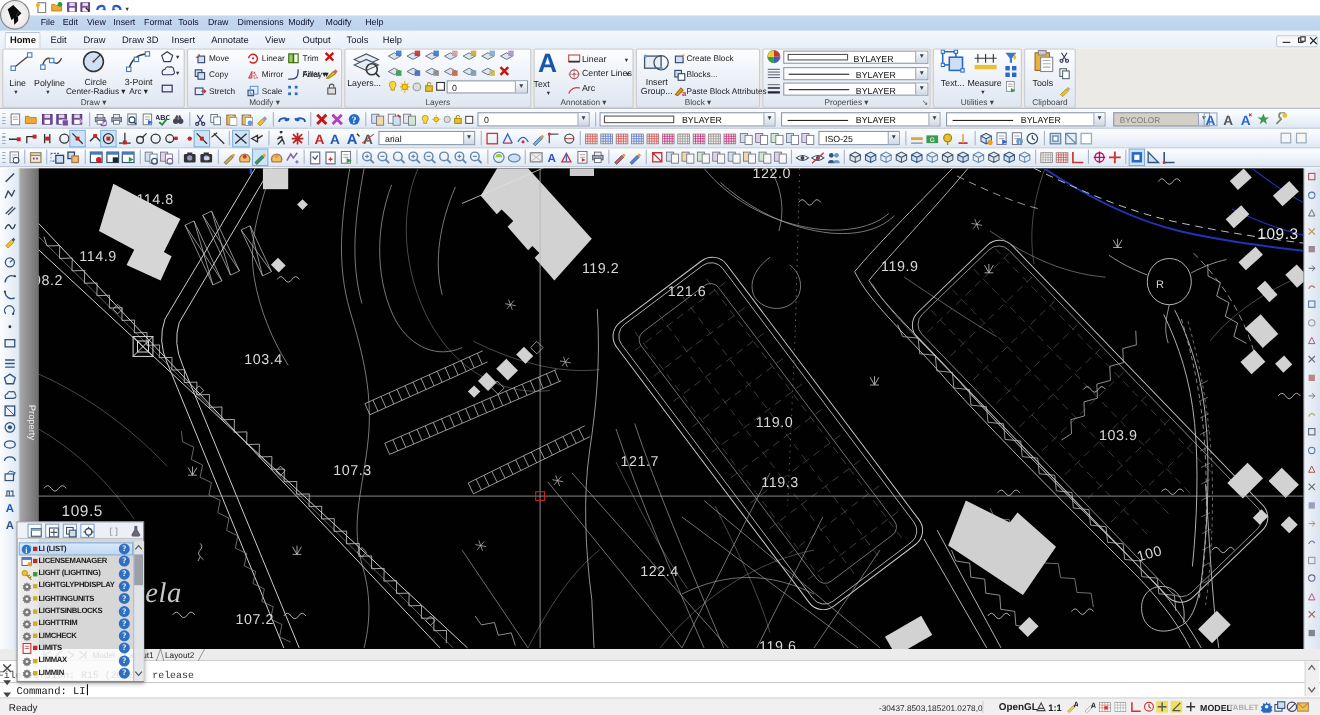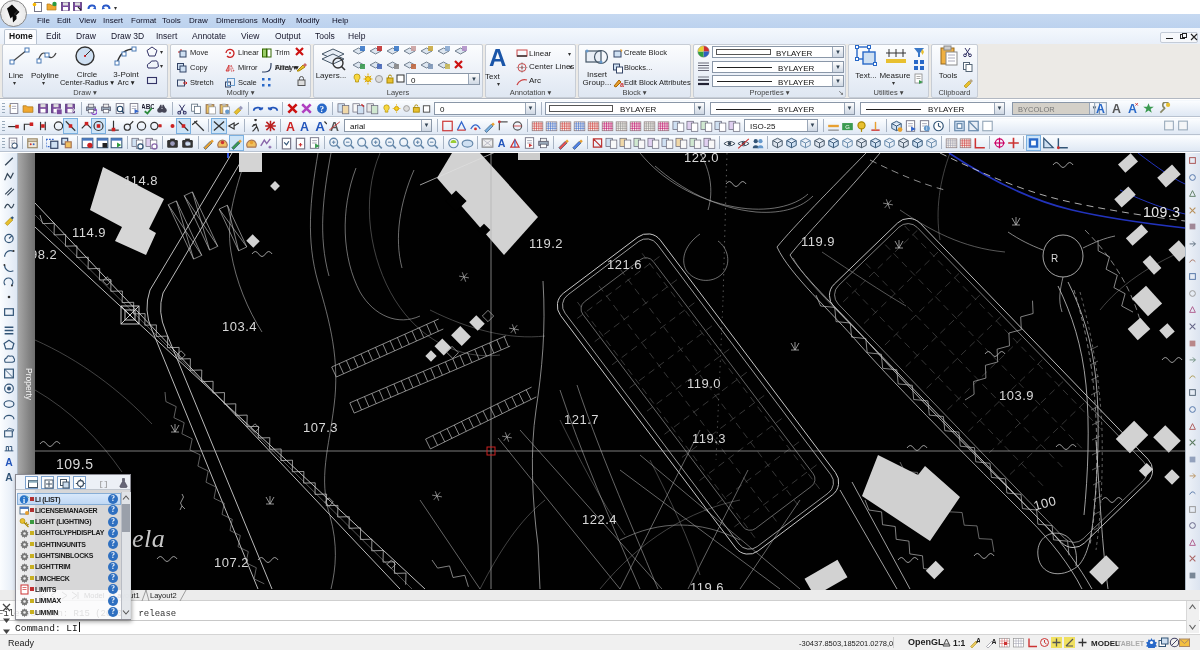--- a/index.html
+++ b/index.html
@@ -428,21 +428,21 @@
         <rect x="4.5" y="5" width="6" height="6" fill="#fff" stroke="#346"></rect>
       </svg>
     </div>
     <div style="position:absolute;left:624px;top:63px;font:7.5px 'Liberation Sans';color:#222">Blocks...</div>
     <div style="position:absolute;left:612px;top:77px;width:12px;height:12px;">
       <svg width="12" height="12" viewBox="0 0 12 12">
         <path d="M2,9 L7,3 L9,5 L4,10 Z" fill="#e8a030" stroke="#a60"></path>
         <text x="8" y="10" font-size="7" fill="#c33" font-weight="bold">a</text>
       </svg>
     </div>
-    <div style="position:absolute;left:624px;top:78px;font:7.5px 'Liberation Sans';color:#222">Edit Block Attributes</div>
+    <div style="position:absolute;left:624px;top:78px;font:7.5px 'Liberation Sans';color:#222">Paste Block Attributes</div>
     <div style="position:absolute;left:697px;top:45px;width:13px;height:13px;">
       <svg width="13" height="13" viewBox="0 0 13 13">
         <circle cx="6.5" cy="6.5" r="5.5" fill="#fff" stroke="#888"></circle>
         <path d="M6.5,1 A5.5,5.5 0 0,1 12,6.5 L6.5,6.5 Z" fill="#d03030"></path>
         <path d="M12,6.5 A5.5,5.5 0 0,1 6.5,12 L6.5,6.5 Z" fill="#3060c0"></path>
         <path d="M6.5,12 A5.5,5.5 0 0,1 1,6.5 L6.5,6.5 Z" fill="#30a040"></path>
         <path d="M1,6.5 A5.5,5.5 0 0,1 6.5,1 L6.5,6.5 Z" fill="#e8d030"></path>
       </svg>
     </div>
     <div style="position:absolute;left:697px;top:61px;width:13px;height:11px;">

